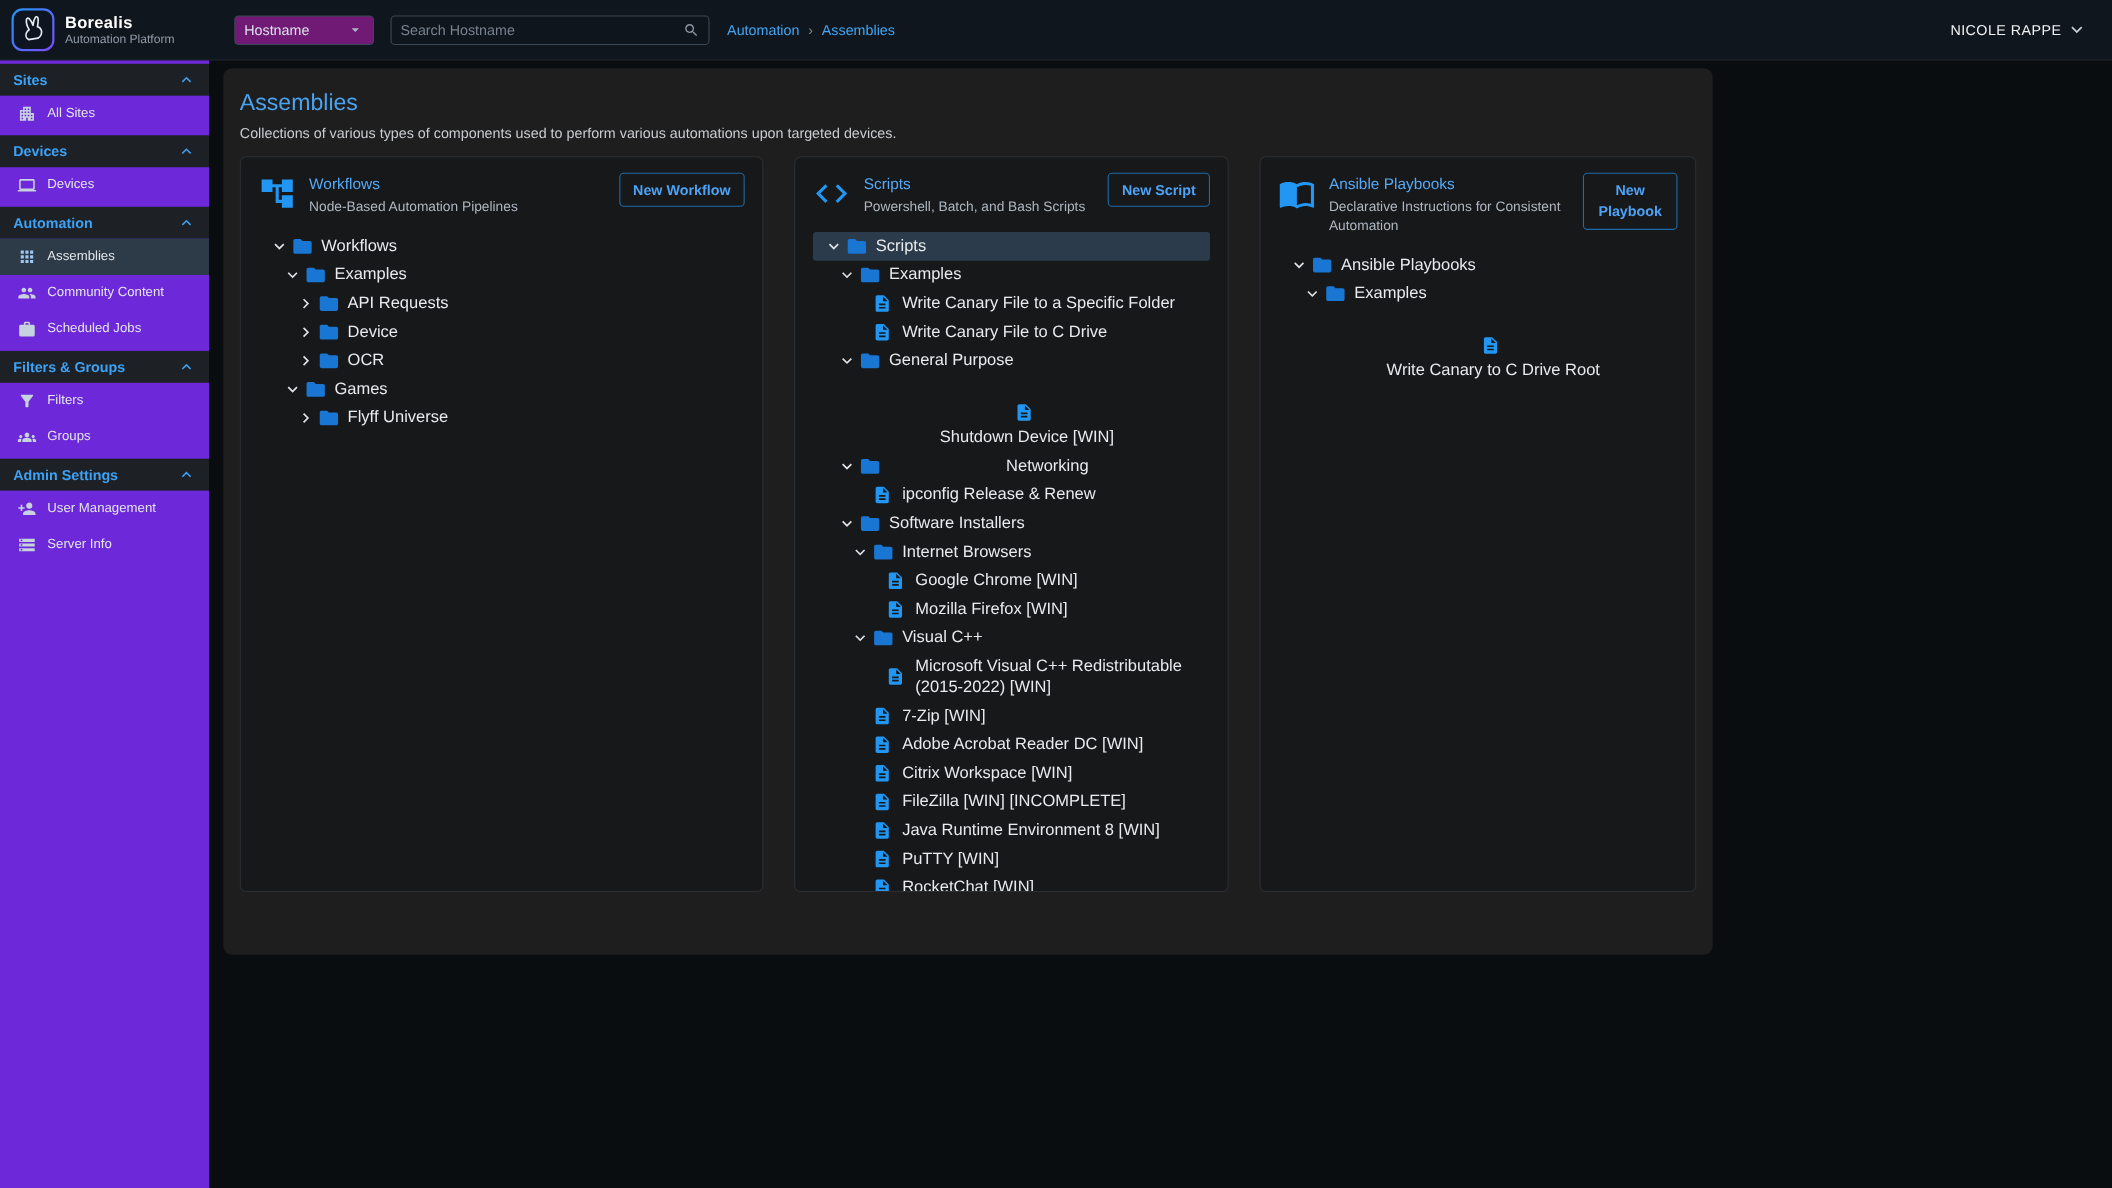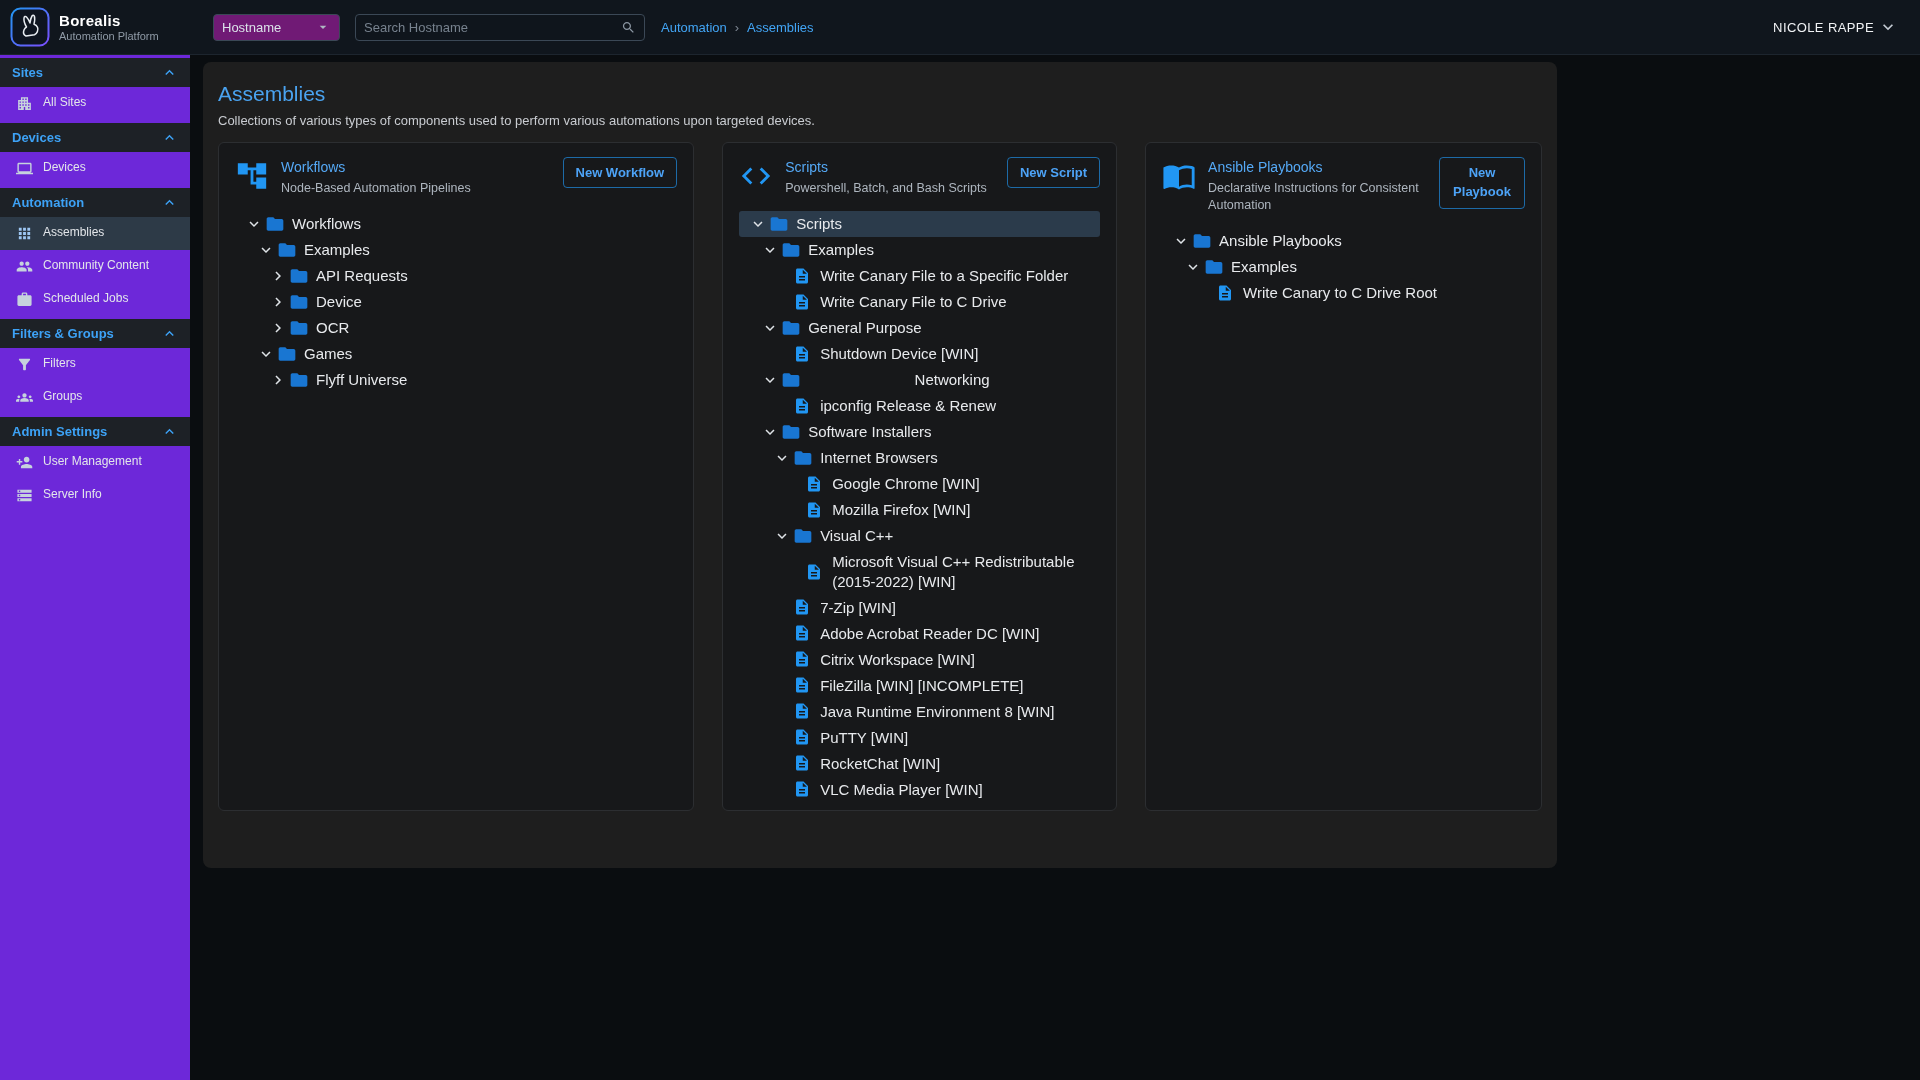--- a/index.html
+++ b/index.html
@@ -415,21 +415,21 @@
                     <path d="M7.41 8.59 12 13.17l4.59-4.58L18 10l-6 6-6-6z"></path>
                   </svg>
                 </span>
                 <span class="node-icon folder">
                   <svg width="20" height="20" viewBox="0 0 24 24" fill="currentColor">
                     <path d="M10 4H4c-1.1 0-2 .9-2 2v12c0 1.1.9 2 2 2h16c1.1 0 2-.9 2-2V8c0-1.1-.9-2-2-2h-8l-2-2z"></path>
                   </svg>
                 </span>
                 <span class="node-label">General Purpose</span>
               </div>
-              <div class="tree-row" style="padding-left: 32px;">
+              <div class="tree-row" style="padding-left: 32px; flex-direction: column;">
                 <span class="chev"></span>
                 <span class="node-icon file">
                   <svg width="18" height="18" viewBox="0 0 24 24" fill="currentColor">
                     <path d="M14 2H6c-1.1 0-1.99.9-1.99 2L4 20c0 1.1.89 2 1.99 2H18c1.1 0 2-.9 2-2V8l-6-6zm2 16H8v-2h8v2zm0-4H8v-2h8v2zm-3-5V3.5L18.5 9H13z"></path>
                   </svg>
                 </span>
                 <span class="node-label">Shutdown Device [WIN]</span>
               </div>
               <div class="tree-row" style="padding-left: 20px; text-align: center;">
                 <span class="chev">
@@ -627,21 +627,21 @@
                     <path d="M7.41 8.59 12 13.17l4.59-4.58L18 10l-6 6-6-6z"></path>
                   </svg>
                 </span>
                 <span class="node-icon folder">
                   <svg width="20" height="20" viewBox="0 0 24 24" fill="currentColor">
                     <path d="M10 4H4c-1.1 0-2 .9-2 2v12c0 1.1.9 2 2 2h16c1.1 0 2-.9 2-2V8c0-1.1-.9-2-2-2h-8l-2-2z"></path>
                   </svg>
                 </span>
                 <span class="node-label">Examples</span>
               </div>
-              <div class="tree-row" style="padding-left: 32px;">
+              <div class="tree-row" style="padding-left: 32px; flex-direction: column;">
                 <span class="chev"></span>
                 <span class="node-icon file">
                   <svg width="18" height="18" viewBox="0 0 24 24" fill="currentColor">
                     <path d="M14 2H6c-1.1 0-1.99.9-1.99 2L4 20c0 1.1.89 2 1.99 2H18c1.1 0 2-.9 2-2V8l-6-6zm2 16H8v-2h8v2zm0-4H8v-2h8v2zm-3-5V3.5L18.5 9H13z"></path>
                   </svg>
                 </span>
                 <span class="node-label">Write Canary to C Drive Root</span>
               </div>
             </div>
         </section>

